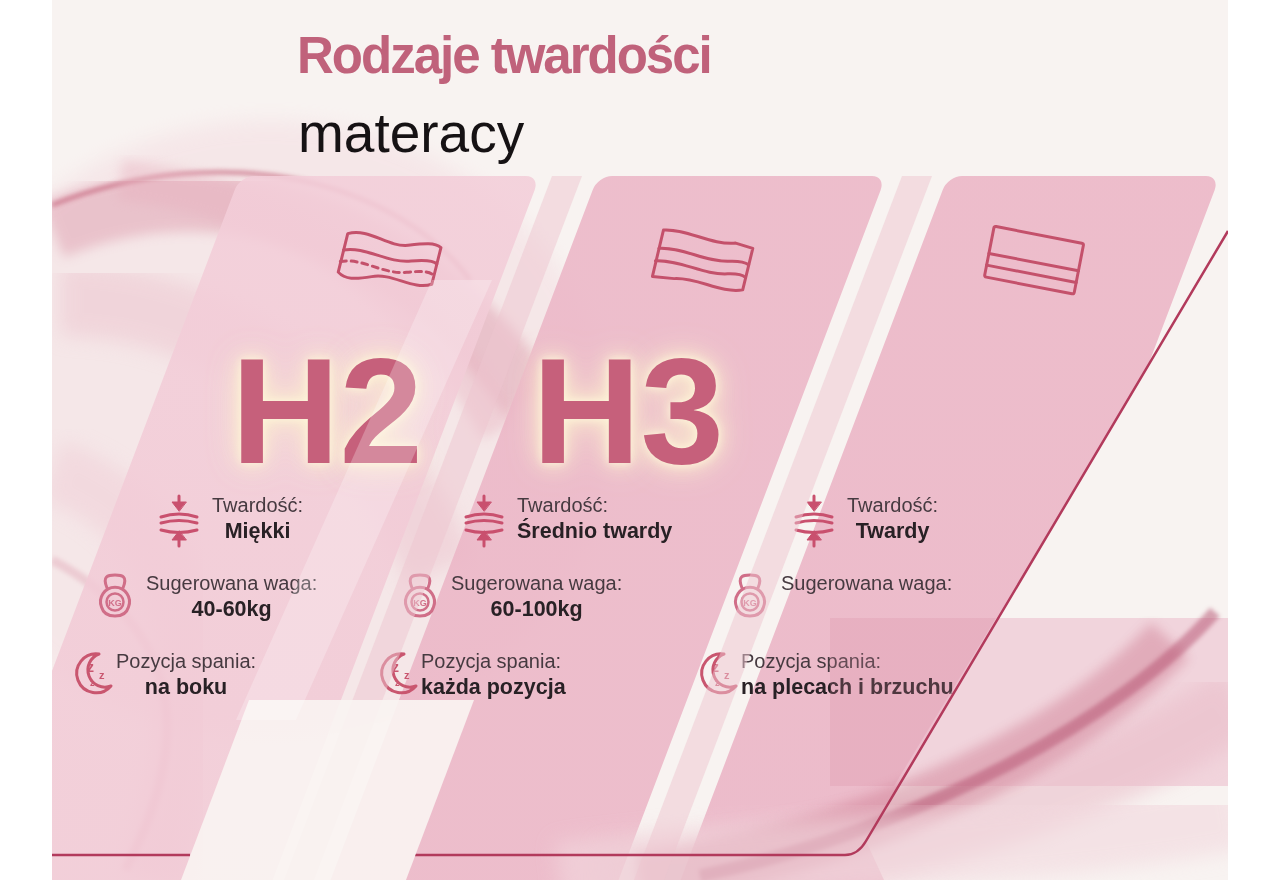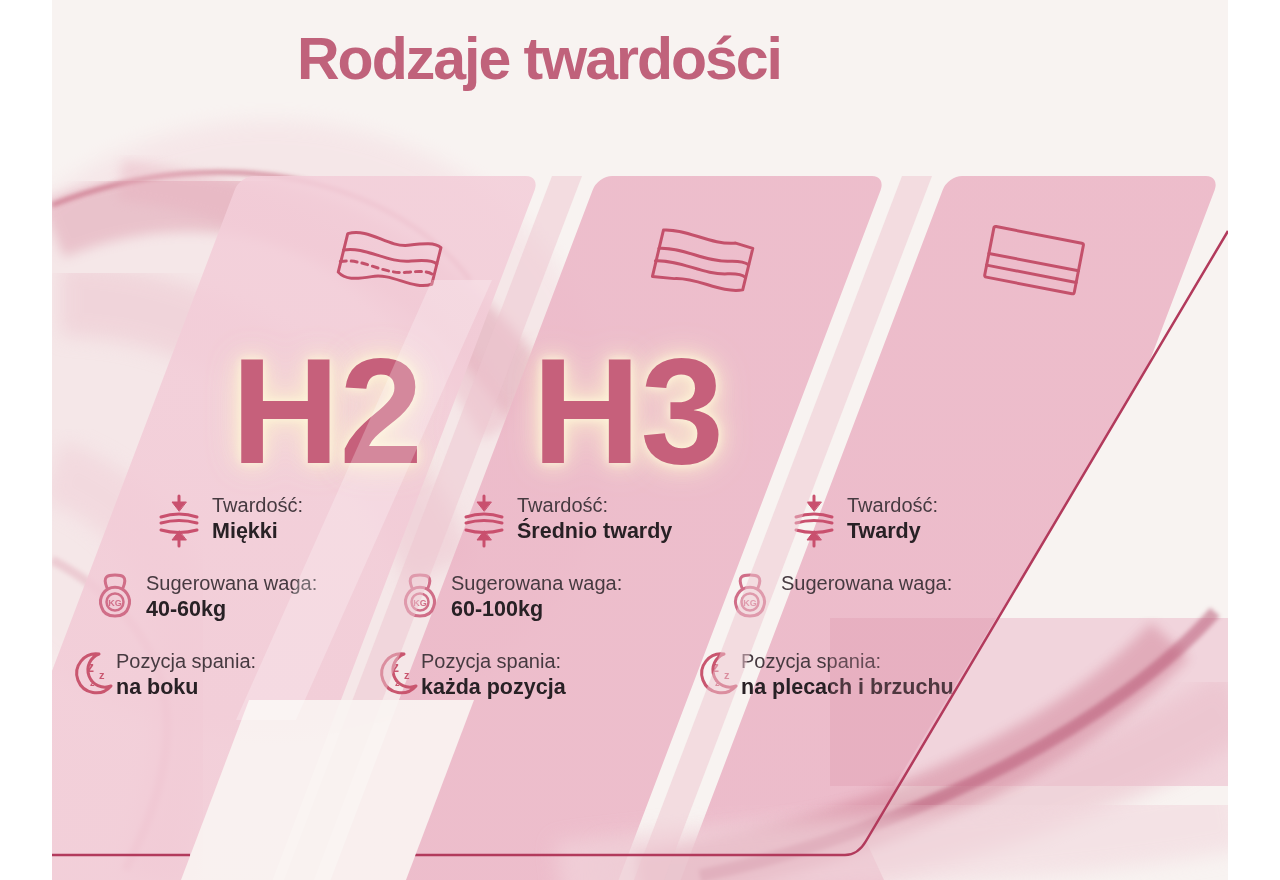--- a/index.html
+++ b/index.html
@@ -6,21 +6,21 @@
   .stage{
     position:relative;width:1280px;height:880px;overflow:hidden;
     background:#f8f3f1;
     font-family:"Liberation Sans","DejaVu Sans",sans-serif;
   }
   svg{display:block;}
   .abs{position:absolute;}
   
   .title{
     position:absolute;left:297px;top:30px;
-    font-size:59px;font-weight:700;letter-spacing:-2px;
+    font-size:51px;font-weight:700;letter-spacing:-2px;
     color:#c0627b;line-height:1.0;
   }
   .subtitle{
     position:absolute;left:298px;top:106px;
     font-size:55px;font-weight:400;letter-spacing:0px;
     color:#161214;line-height:1.0;
   }
   
   .panel{
     position:absolute;top:176px;height:712px;
@@ -37,21 +37,21 @@
   .hletter{
     position:absolute;top:336px;width:320px;text-align:center;
     font-size:150px;font-weight:700;line-height:1.0;color:#c6607b;
     text-shadow:0 0 8px #fdf6dc,0 0 20px #fcf0cf,0 0 36px rgba(252,240,207,.85);
   }
   .h1{left:167px;} .h2{left:468px;} .h3{left:808px;}
   
   .rowicon{position:absolute;}
   .rowtext{position:absolute;}
   .rowtext .lbl{font-size:20px;color:#463a40;line-height:26px;}
-  .rowtext .val{font-size:21.5px;font-weight:700;color:#282125;line-height:27px;}
+  .rowtext .val{font-size:21.5px;font-weight:700;color:#282125;line-height:27px;text-align:center;}
   
   .margin-left,.margin-right{position:absolute;top:0;height:880px;background:#ffffff;z-index:40;}
   .margin-left{left:0;width:52px;}
   .margin-right{left:1228px;width:52px;}
   .decor{left:0;top:0;z-index:0;}
   .overlay{left:0;top:0;z-index:20;pointer-events:none;}
   .content{z-index:10;}
 </style>
 </head>
 <body>
@@ -110,20 +110,21 @@
     <polygon points="902,176 932,176 664,880 634,880" fill="#eec6d0" opacity="0.5"></polygon>
 
     <path d="M45,855 H190" stroke="#b23a5c" stroke-width="2.5" fill="none"></path>
     <path d="M415,855 H845 Q858,855 866,841 L1228,231" stroke="#b23a5c" stroke-width="2.5" fill="none"></path>
 
     <polygon points="249,700 474,700 406,880 181,880" fill="#f9f4f2" opacity="0.9"></polygon>
     <polygon points="432,280 492,280 296,720 236,720" fill="#ffffff" opacity="0.25"></polygon>
   </svg>
 
   <div class="title content">Rodzaje twardości</div>
+  <div class="subtitle content">materacy</div>
 
   <svg class="mattress m1 content" viewBox="0 0 115 78">
     <g stroke="#c4516b" stroke-width="3" fill="none" stroke-linecap="round" stroke-linejoin="round">
       <path d="M10,18 C30,8 52,24 72,18 C88,13 98,10 105,14 L103,52 C85,62 62,48 42,56 C26,62 16,64 8,58 Z"></path>
       <path d="M9,35 C30,27 55,40 78,33 C92,29 100,28 104,31"></path>
       <path d="M8,47 C30,39 52,52 76,45 C92,40 100,40 103,43" stroke-dasharray="6 5"></path>
     </g>
   </svg>
   <svg class="mattress m2 content" viewBox="0 0 115 78">
     <g stroke="#c4516b" stroke-width="3" fill="none" stroke-linecap="round" stroke-linejoin="round">

